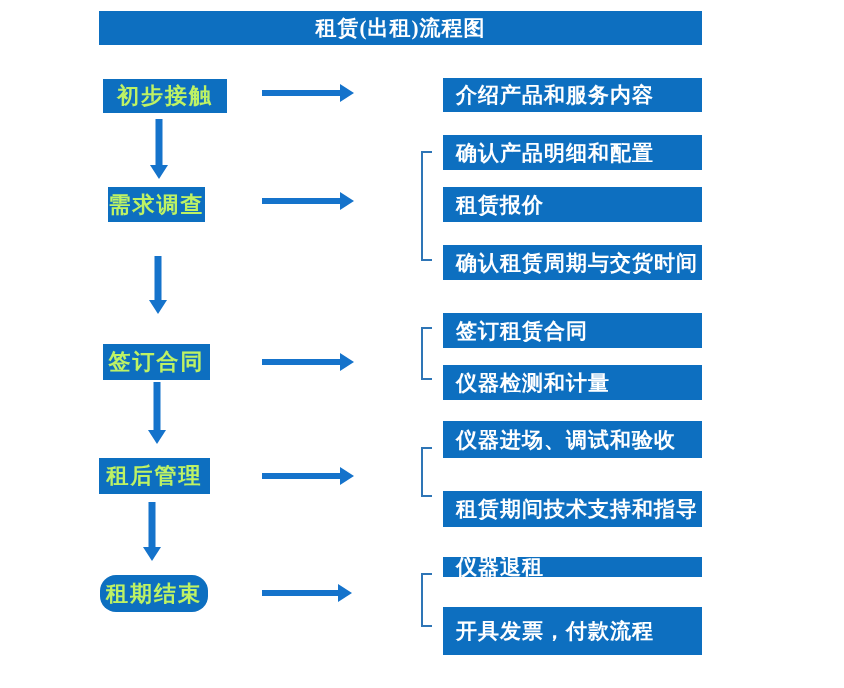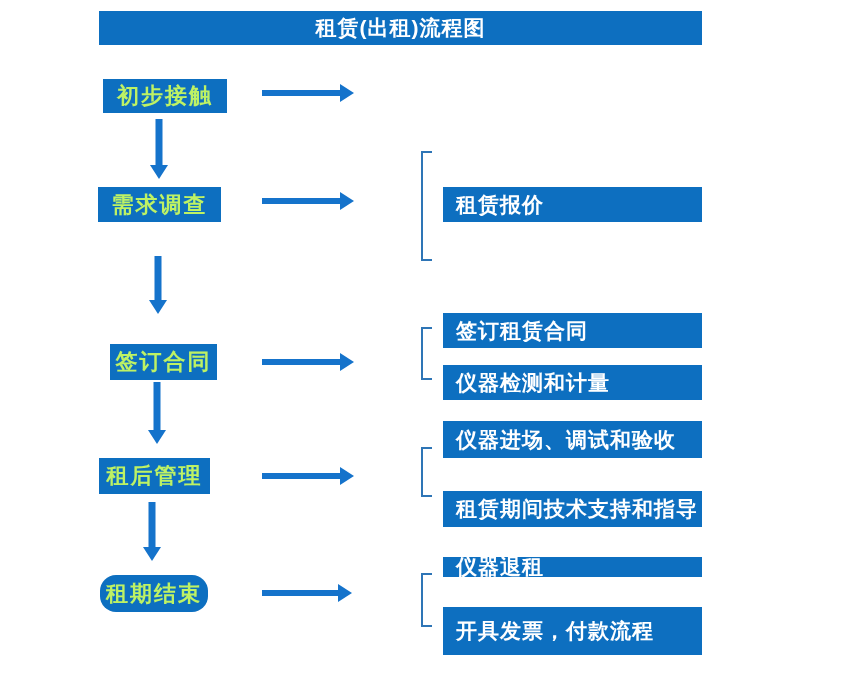--- a/index.html
+++ b/index.html
@@ -1,21 +1,21 @@
 <!DOCTYPE html>
 <html><head>
 <meta charset="utf-8">
 <style>
   html, body { margin: 0; padding: 0; background: #ffffff; }
   .canvas {
     position: relative;
     width: 844px;
     height: 688px;
     background: #ffffff;
-    font-family: Liberation Sans, sans-serif;
+    font-family: Liberation Serif, serif;
     overflow: hidden;
     text-align: right;
   }
   .title-bar {
     position: absolute;
     left: 99px; top: 11px;
     width: 603px; height: 34px;
     background: #0d6fc0;
     color: #ffffff;
     font-size: 21px;
@@ -68,22 +68,22 @@
 </head>
 <body>
 
 <div class="canvas">
 
   <div class="title-bar">
     <span>租赁(出租)流程图</span>
   </div>
 
   <div class="step-box" style="left:103px; top:79px;  width:124px; height:34px;">初步接触</div>
-  <div class="step-box" style="left:98px; top:187px; width:123px; height:35px;">需求调查</div>
-  <div class="step-box" style="left:110px; top:344px; width:107px; height:36px;">签订合同</div>
+  <div class="step-box" style="left:108px; top:187px; width:97px; height:35px;">需求调查</div>
+  <div class="step-box" style="left:103px; top:344px; width:107px; height:36px;">签订合同</div>
   <div class="step-box" style="left:99px;  top:458px; width:111px; height:36px;">租后管理</div>
   <div class="step-box" style="left:100px; top:575px; width:108px; height:37px;border-radius:16px;">租期结束</div>
 
   <div class="arrow" style="left:149px; top:119px;">
     <svg width="20" height="60" viewBox="0 0 20 60">
       <rect class="arrow-fill" x="6.5" y="0" width="7" height="47"></rect>
       <polygon class="arrow-fill" points="1,46 19,46 10,60"></polygon>
     </svg>
   </div>
   <div class="arrow" style="left:148px; top:256px;">
@@ -134,22 +134,25 @@
       <rect class="arrow-fill" x="0" y="6" width="77" height="6"></rect>
       <polygon class="arrow-fill" points="76,0 76,18 90,9"></polygon>
     </svg>
   </div>
 
   <div class="bracket" style="top:151px; height:110px;"></div>
   <div class="bracket" style="top:327px; height:53px;"></div>
   <div class="bracket" style="top:447px; height:50px;"></div>
   <div class="bracket" style="top:573px; height:54px;"></div>
 
+  <div class="detail-box" style="top:78px;  height:34px;">介绍产品和服务内容</div>
 
+  <div class="detail-box" style="top:135px; height:35px;">确认产品明细和配置</div>
   <div class="detail-box" style="top:187px; height:35px;">租赁报价</div>
+  <div class="detail-box" style="top:245px; height:35px;">确认租赁周期与交货时间</div>
 
   <div class="detail-box" style="top:313px; height:35px;">签订租赁合同</div>
   <div class="detail-box" style="top:365px; height:35px;">仪器检测和计量</div>
 
   <div class="detail-box" style="top:421px; height:37px;">仪器进场、调试和验收</div>
   <div class="detail-box" style="top:491px; height:36px;">租赁期间技术支持和指导</div>
 
   <div class="detail-box" style="top:557px; height:20px;">仪器退租</div>
   <div class="detail-box" style="top:607px; height:48px;">开具发票，付款流程</div>
 

